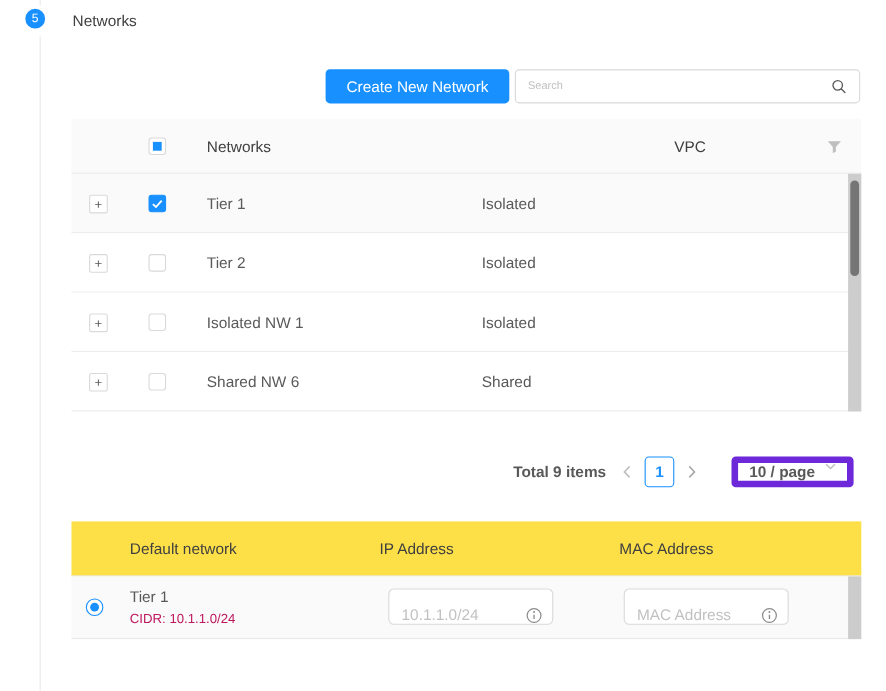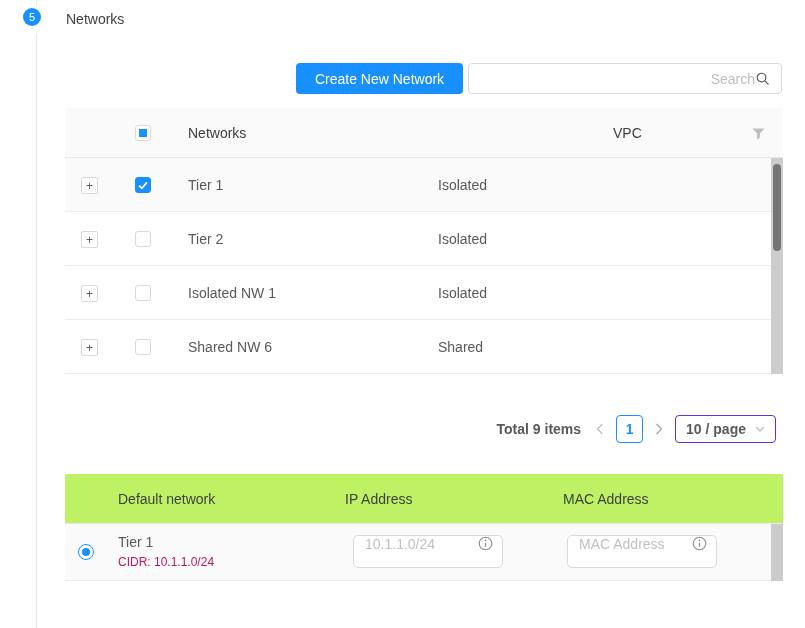--- a/index.html
+++ b/index.html
@@ -34,22 +34,22 @@
     background: #1890ff; border: none; border-radius: 4px;
     color: #fff; font-size: 14px; font-family: inherit;
     display: flex; align-items: center; justify-content: center; cursor: pointer;
   }
   .search-box {
     position: absolute; left: 403px; top: 63px; width: 314px; height: 31px;
     border: 1px solid #d9d9d9; border-radius: 4px; background: #fff;
     display: flex; align-items: center; padding: 0 11px;
   }
   .search-box input {
-    flex: 1; border: none; outline: none; font-size: 14px; color: #0c4a6e;
-    font-family: inherit; background: transparent; min-width: 0; text-align: right;
+    flex: 1; border: none; outline: none; font-size: 10px; color: #0c4a6e;
+    font-family: inherit; background: transparent; min-width: 0;
   }
   .search-box input::placeholder { color: #bfbfbf; }
   .search-icon { display: flex; align-items: center; cursor: pointer; }
 
   
   .table1 { position: absolute; left: 0; top: 108px; width: 718px; }
   .t-header {
     height: 50px; background: #fafafa; border-bottom: 1px solid #e8e8e8;
     position: relative;
   }
@@ -91,42 +91,42 @@
     display: flex; align-items: center; gap: 9px; color: #595959; font-weight: bold;
   }
   .pg-total { margin-right: 3px; }
   .pg-arrow { display: flex; align-items: center; justify-content: center; width: 14px; height: 28px; cursor: pointer; }
   .pg-page {
     width: 27px; height: 28px; border: 1px solid #1890ff; border-radius: 4px;
     color: #1890ff; background: #fff;
     display: flex; align-items: center; justify-content: center; cursor: pointer;
   }
   .pg-size {
-    height: 28px; border: 1px solid #6d28d9; border-radius: 4px; background: #fff;
-    display: flex; align-items: center; gap: 9px; padding: 0 10px; cursor: pointer;
+    height: 28px; border: 6px solid #6d28d9; border-radius: 4px; background: #fff;
+    display: flex; align-items: flex-start; gap: 9px; padding: 0 10px; cursor: pointer; margin-left: 20px;
   }
 
   
   .table2 { position: absolute; left: 0; top: 474px; width: 718px; }
-  .t2-header { height: 50px; background: #bef264; border-bottom: 1px solid #e8e8e8; position: relative; }
+  .t2-header { height: 50px; background: #fde047; border-bottom: 1px solid #e8e8e8; position: relative; }
   .t2-row { height: 57px; background: #fafafa; border-bottom: 1px solid #e8e8e8; position: relative; }
   .radio {
     position: absolute; left: 13px; top: 20px; width: 16px; height: 16px;
     border: 1px solid #1890ff; border-radius: 50%; background: #fff; cursor: pointer;
   }
   .radio.checked::after {
     content: ""; position: absolute; left: 3px; top: 3px; right: 3px; bottom: 3px;
     border-radius: 50%; background: #1890ff;
   }
   .dn-name { position: absolute; left: 53px; top: 10px; color: #595959; }
   .dn-cidr { position: absolute; left: 53px; top: 31px; font-size: 12px; color: #be185d; }
   .input-wrap {
     position: absolute; top: 11px; width: 150px; height: 33px;
     border: 1px solid #d9d9d9; border-radius: 5px; background: #fff;
-    display: flex; align-items: flex-start; padding: 0 9px 0 11px; gap: 24px;
+    display: flex; align-items: flex-end; padding: 0 9px 0 11px; gap: 24px;
   }
   .input-wrap input {
     flex: 1; min-width: 0; border: none; outline: none; background: transparent;
     font-size: 14px; color: #595959; font-family: inherit;
   }
   .input-wrap input::placeholder { color: #c1c1c1; }
   .info-icon { display: flex; align-items: center; cursor: pointer; }
   .ip-wrap { left: 288px; }
   .mac-wrap { left: 502px; }
 </style>

